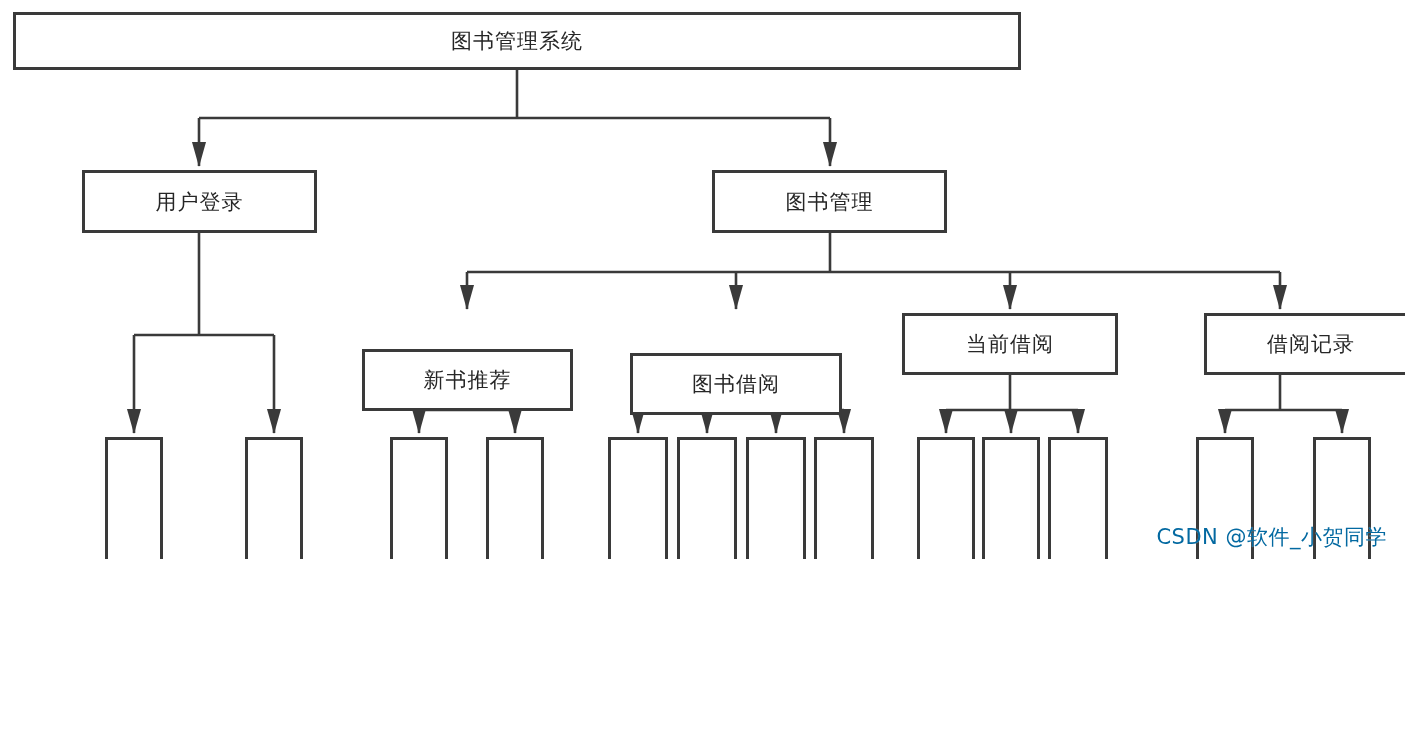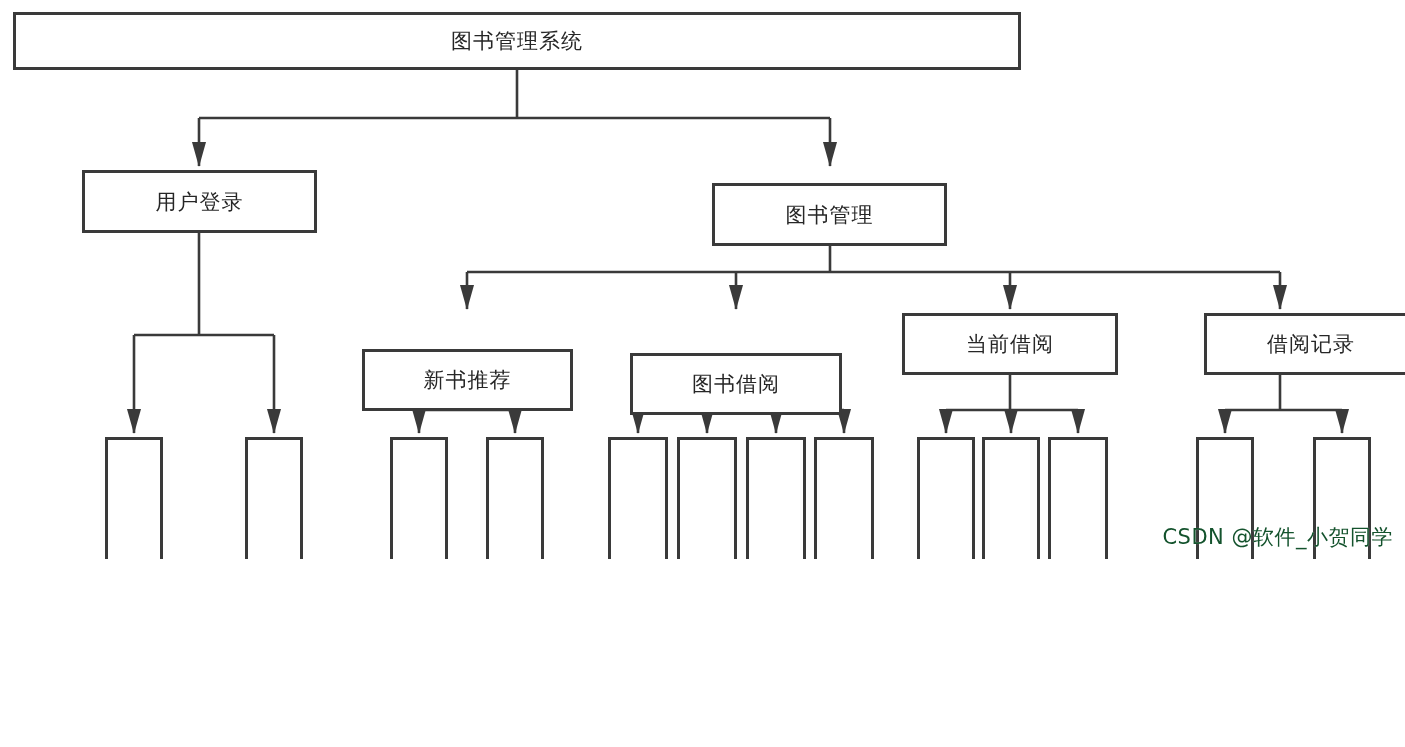--- a/index.html
+++ b/index.html
@@ -27,23 +27,23 @@
   .node.v .vtext{
     writing-mode:vertical-rl;
     text-orientation:mixed;
     font-size:22px;
     letter-spacing:7px;
     color:#262626;
     line-height:1;
   }
   .watermark{
     position:absolute;
-    right:12px;bottom:8px;
+    right:18px;bottom:8px;
     font-size:21px;
-    color:#14532d;
+    color:#0369a1;
     z-index:5;
     letter-spacing:0.5px;
     text-shadow:0 0 1px rgba(255,255,255,.6);
   }
 </style>
 </head>
 <body>
 
 <div class="stage">
 
@@ -97,21 +97,21 @@
     </g>
   </svg>
 
   <div class="node h" style="left:13px;top:12px;width:1008px;height:58px;">
     <span>图书管理系统</span>
   </div>
 
   <div class="node h" style="left:82px;top:170px;width:235px;height:63px;">
     <span>用户登录</span>
   </div>
-  <div class="node h" style="left:712px;top:183px;width:235px;height:63px;font-family:Liberation Mono, monospace;">
+  <div class="node h" style="left:712px;top:170px;width:235px;height:63px;font-family:Liberation Mono, monospace;">
     <span>图书管理</span>
   </div>
 
   <div class="node h" style="left:362px;top:313px;width:211px;height:62px;margin-top:36px;">
     <span>新书推荐</span>
   </div>
   <div class="node h" style="left:630px;top:313px;width:212px;height:62px;margin-top:40px;">
     <span>图书借阅</span>
   </div>
   <div class="node h" style="left:902px;top:313px;width:216px;height:62px;font-family:Liberation Mono, monospace;">

